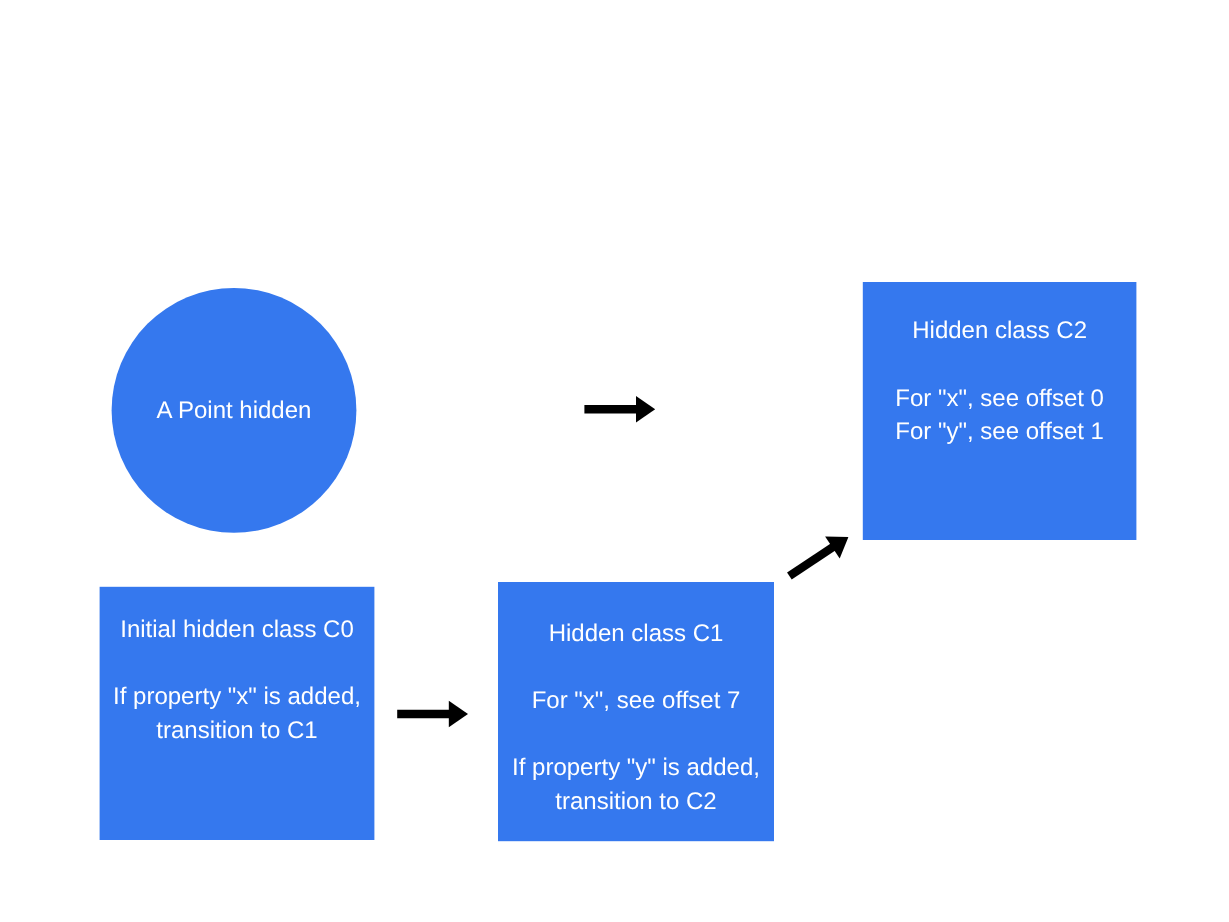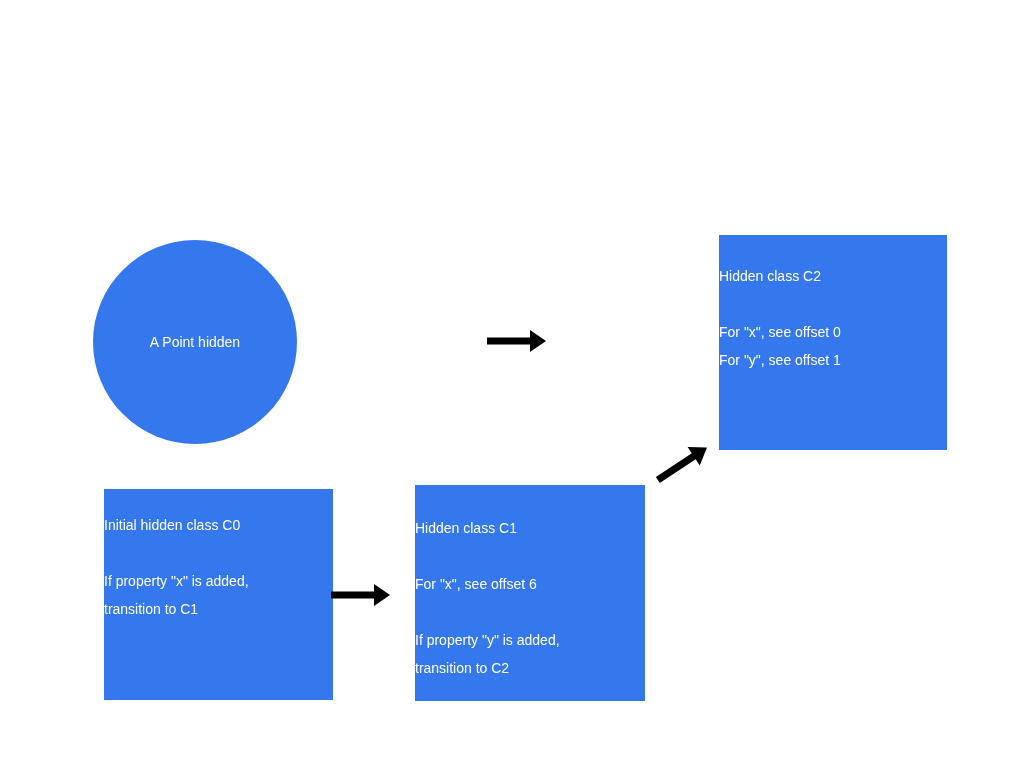--- a/index.html
+++ b/index.html
@@ -10,22 +10,23 @@
   .canvas {
     position: relative;
     width: 1024px;
     height: 768px;
     background: #ffffff;
     overflow: hidden;
   }
   .node {
     position: absolute;
     color: #ffffff;
-    font-size: 14px;
+    font-size: 20px;
     line-height: 28px;
+    text-align: center;
     white-space: pre-line;
     box-sizing: border-box;
   }
   .node-circle {
     left: 93px;
     top: 240px;
     width: 204px;
     height: 204px;
     border-radius: 50%;
     display: flex;
@@ -69,28 +70,28 @@
 
   <div class="node node-circle" style="background: rgb(53, 120, 238); color: rgb(255, 255, 255);">
     <span>A Point hidden</span>
   </div>
 
   <div class="node node-c2" style="background: rgb(53, 120, 238); color: rgb(255, 255, 255);">Hidden class C2
 
 For "x", see offset 0
 For "y", see offset 1</div>
 
-  <div class="node node-c0" style="background: rgb(53, 120, 238); color: rgb(255, 255, 255); margin-left: 21px;">Initial hidden class C0
+  <div class="node node-c0" style="background: rgb(53, 120, 238); color: rgb(255, 255, 255);">Initial hidden class C0
 
 If property "x" is added,
 transition to C1</div>
 
   <div class="node node-c1" style="background: rgb(53, 120, 238); color: rgb(255, 255, 255);">Hidden class C1
 
-For "x", see offset 6
+For "x", see offset 7
 
 If property "y" is added,
 transition to C2</div>
 
   <svg class="arrow arrow-1" viewBox="0 0 60 24">
     <line x1="1" y1="12" x2="45" y2="12" stroke="#000000" stroke-width="7"></line>
     <polygon points="44,1 60,12 44,23" fill="#000000"></polygon>
   </svg>
 
   <svg class="arrow arrow-2" viewBox="0 0 60 24">

